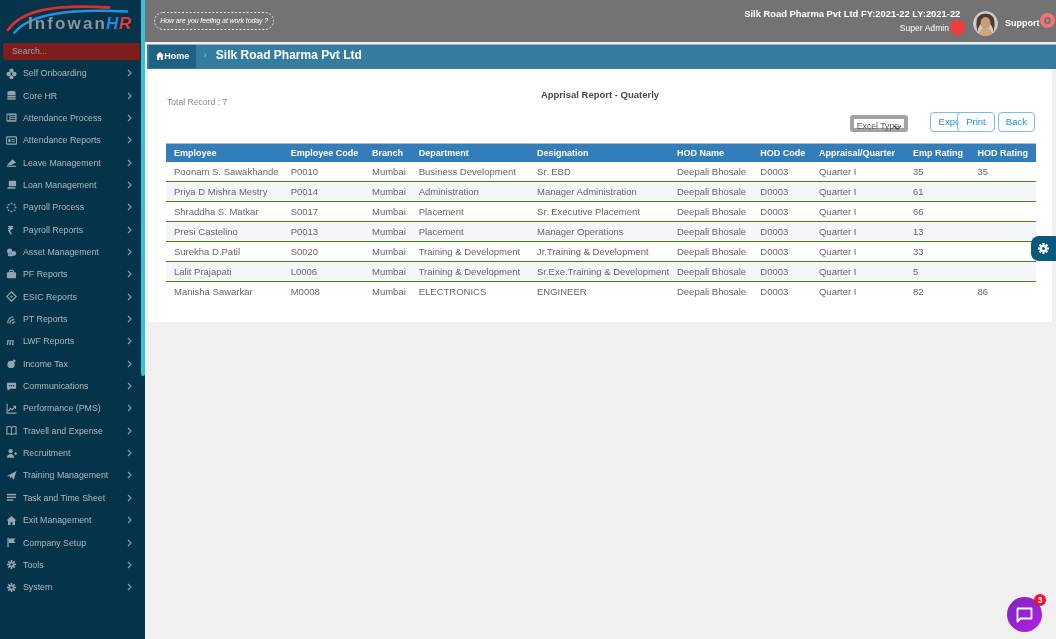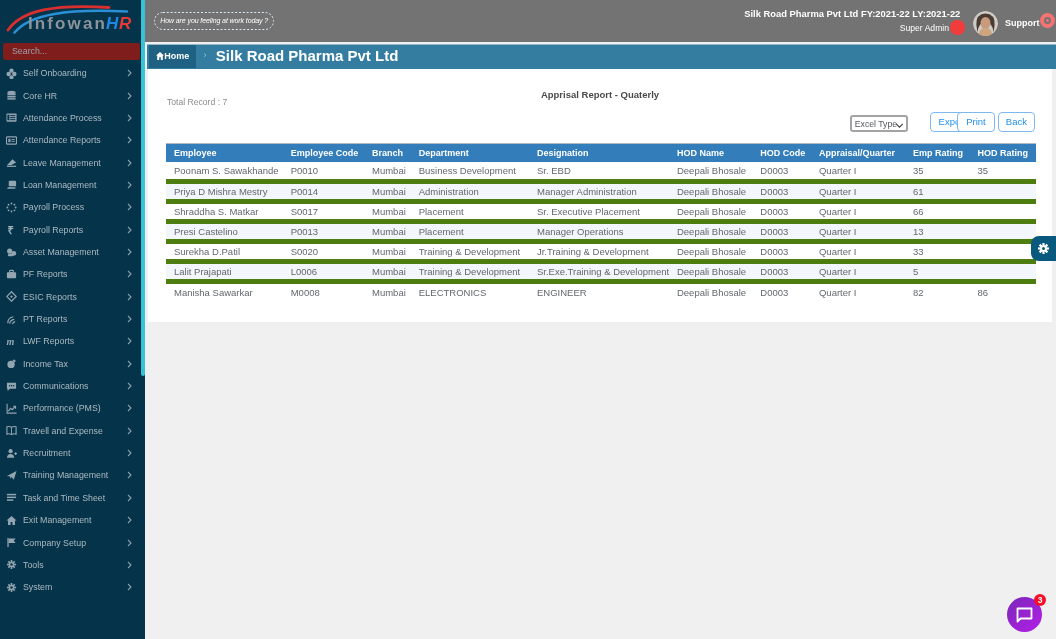--- a/index.html
+++ b/index.html
@@ -25,36 +25,36 @@
 #reddot { position:absolute; right:91.3px; top:20.3px; width:14.3px; height:14.3px; border-radius:50%; background:#f23b3b; }
 #avatar { position:absolute; right:57.8px; top:11px; width:25px; height:25px; border-radius:50%; overflow:hidden; }
 #support { position:absolute; right:16.6px; top:17.8px; color:#fff; font-size:9px; font-weight:bold;margin-left:27px; }
 #ring { position:absolute; right:1px; top:12.5px; width:15px; height:15px; border:4px solid #f57373; border-radius:50%; }
 #ring:after { content:""; position:absolute; left:2px; top:2px; width:3px; height:3px; border-radius:50%; background:#f57373; }
 
 
 #crumb { left:146.5px; top:44px; width:909.5px; height:24.5px; background:#347da1; border-top:1.5px solid #93b7c8; }
 #homechip { position:absolute; left:2.8px; top:0; width:47px; height:23px; background:#1e6183; color:#fff; font-size:9px; font-weight:bold; line-height:23px; text-align:center; }
 #crumbsep { position:absolute; left:57px; top:-1px; line-height:23px; color:#9ec6d8; font-size:9px; }
-#crumbtx { position:absolute; left:69.3px; top:-1px; line-height:23px; color:#fff; font-size:15px; font-weight:bold; }
+#crumbtx { position:absolute; left:69.3px; top:-1px; line-height:23px; color:#fff; font-size:12px; font-weight:bold; }
 
 
 #panel { left:148px; top:69px; width:904px; height:253px; background:#fff; }
 #total { position:absolute; left:19px; top:27.5px; font-size:8.6px; color:#8b8b8b; }
 #title { position:absolute; left:0; top:20px; width:904px; text-align:center; font-size:9.5px; font-weight:bold; color:#4a4a4a; }
 .btn { position:absolute; top:43px; height:20px; line-height:18px; border:1px solid #7db9ee; border-radius:4px; color:#2090ea; background:#fff; font-size:9.5px; text-align:center; }
-#selx { position:absolute; left:701.8px; top:45.6px; width:58px; white-space:nowrap; height:17.6px; line-height:15.6px; border:2px solid #a3a3a3; border-radius:3px; color:#55585c; background:#fff; font-size:8.7px; padding-left:3px; }
+#selx { position:absolute; left:701.8px; top:45.6px; width:58px; white-space:nowrap; height:17.6px; line-height:15.6px; border:4px solid #a3a3a3; border-radius:3px; color:#55585c; background:#fff; font-size:8.7px; padding-left:3px; }
 
 
 #tbl { position:absolute; left:18px; top:74px; width:870px; border-collapse:collapse; table-layout:fixed; border-top:1px solid #b0b8c2; }
 #tbl th { background:#337eba; color:#fff; font-size:9px; font-weight:bold; text-align:left; height:18px; padding:0 0 0 8px; white-space:nowrap; overflow:hidden; }
 #tbl td { font-size:9.5px; color:#63676e; height:20px; padding:0 0 0 8px; white-space:nowrap; overflow:hidden; }
 #tbl tr.r { background:#fff; }
 #tbl tr.a { background:#f3f6fb; }
-#tbl tbody tr + tr { border-top:5px solid #4d7c0f; }
+#tbl tbody tr + tr { border-top:1px solid #4d7c0f; }
 
 
 #gearbtn { left:1031px; top:236px; width:25px; height:25px; background:#09587d; border-radius:8px 0 0 8px; }
 #fab { left:1007px; top:597px; width:35px; height:35px; border-radius:50%; background:linear-gradient(135deg,#7b27b8,#b31fe8); }
 #fabbadge { left:1034px; top:594px; width:12px; height:12px; border-radius:50%; background:#f50f27; color:#fff; font-size:8.5px; font-weight:bold; text-align:center; line-height:12px; }
 </style>
 </head>
 <body>
 <div id="app">
 

